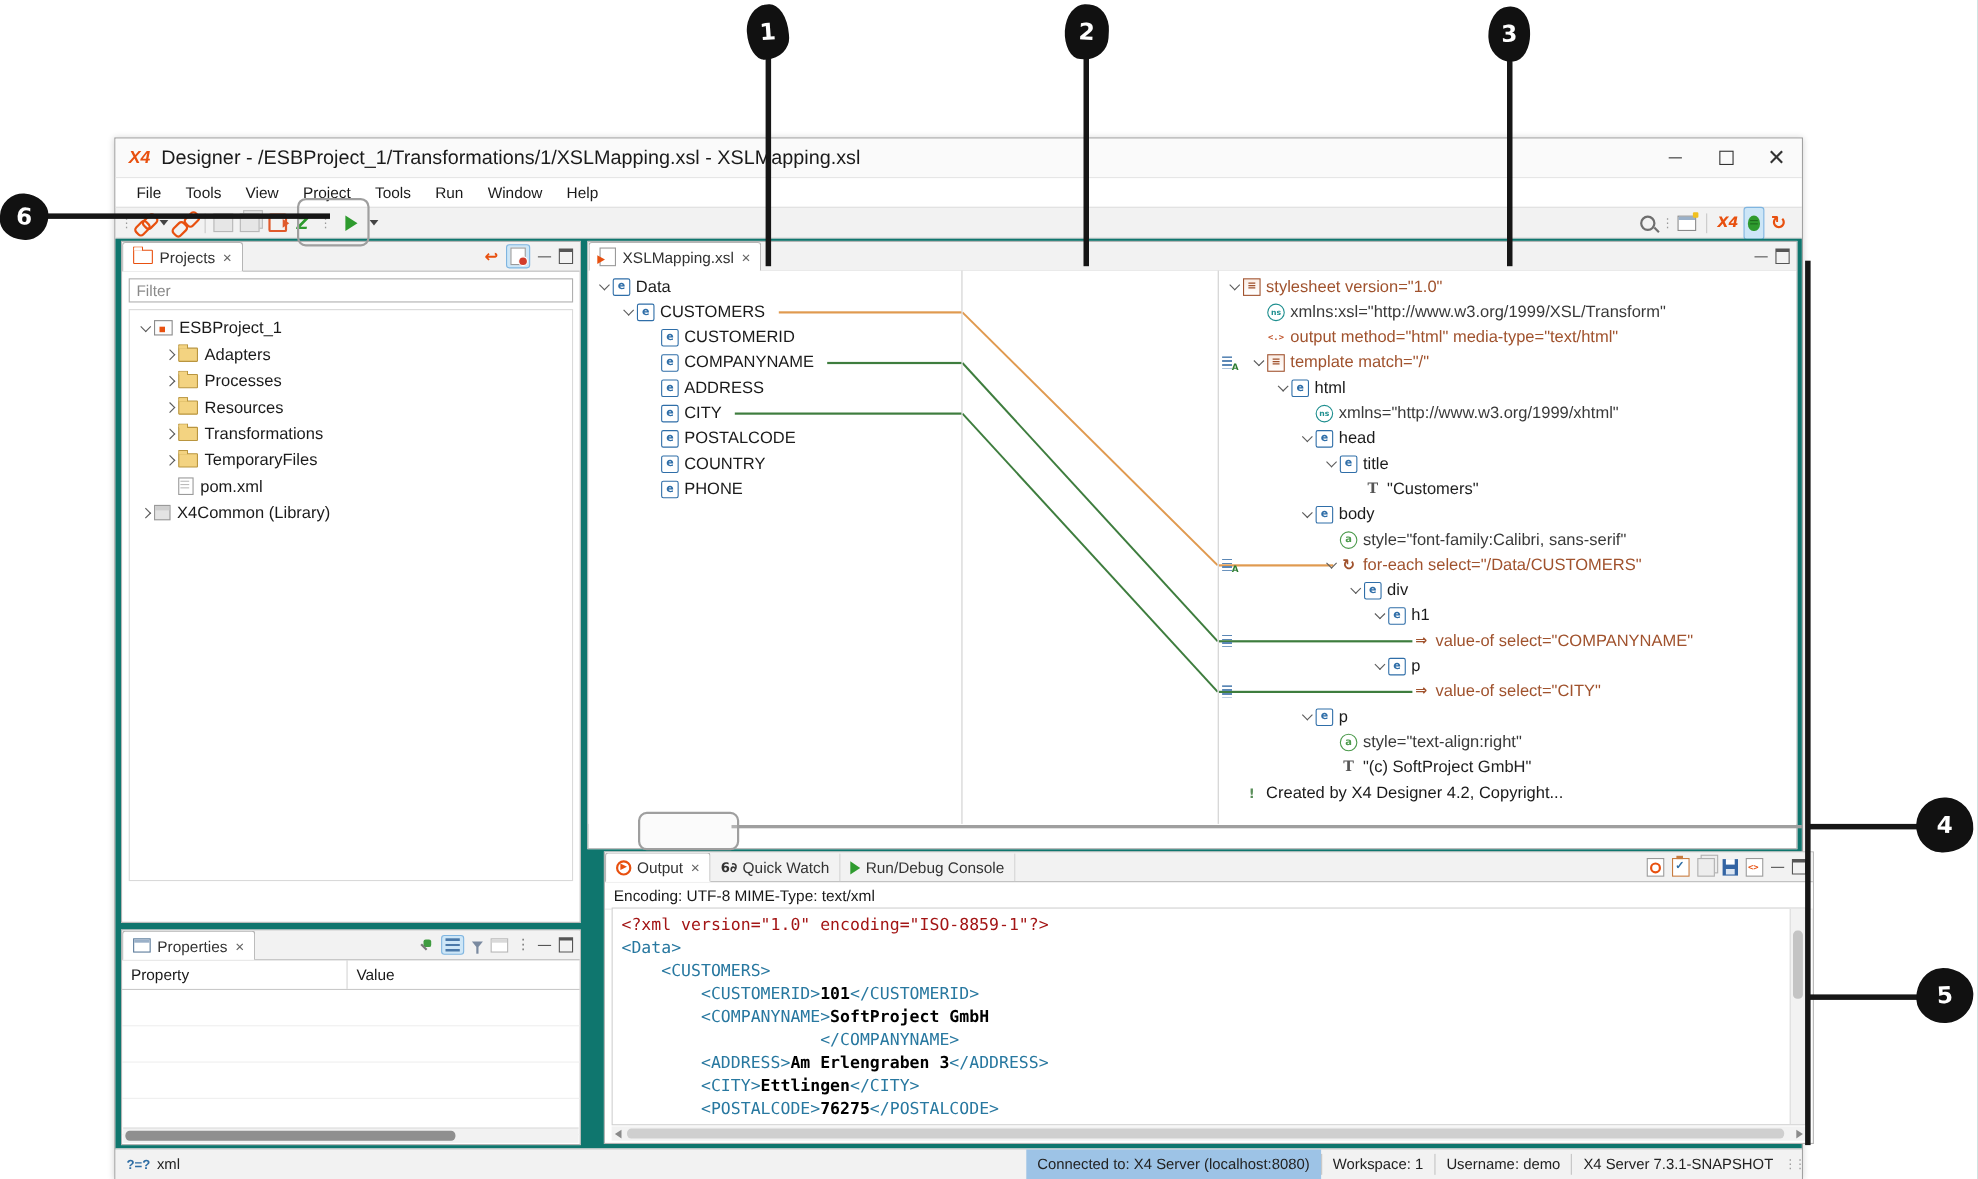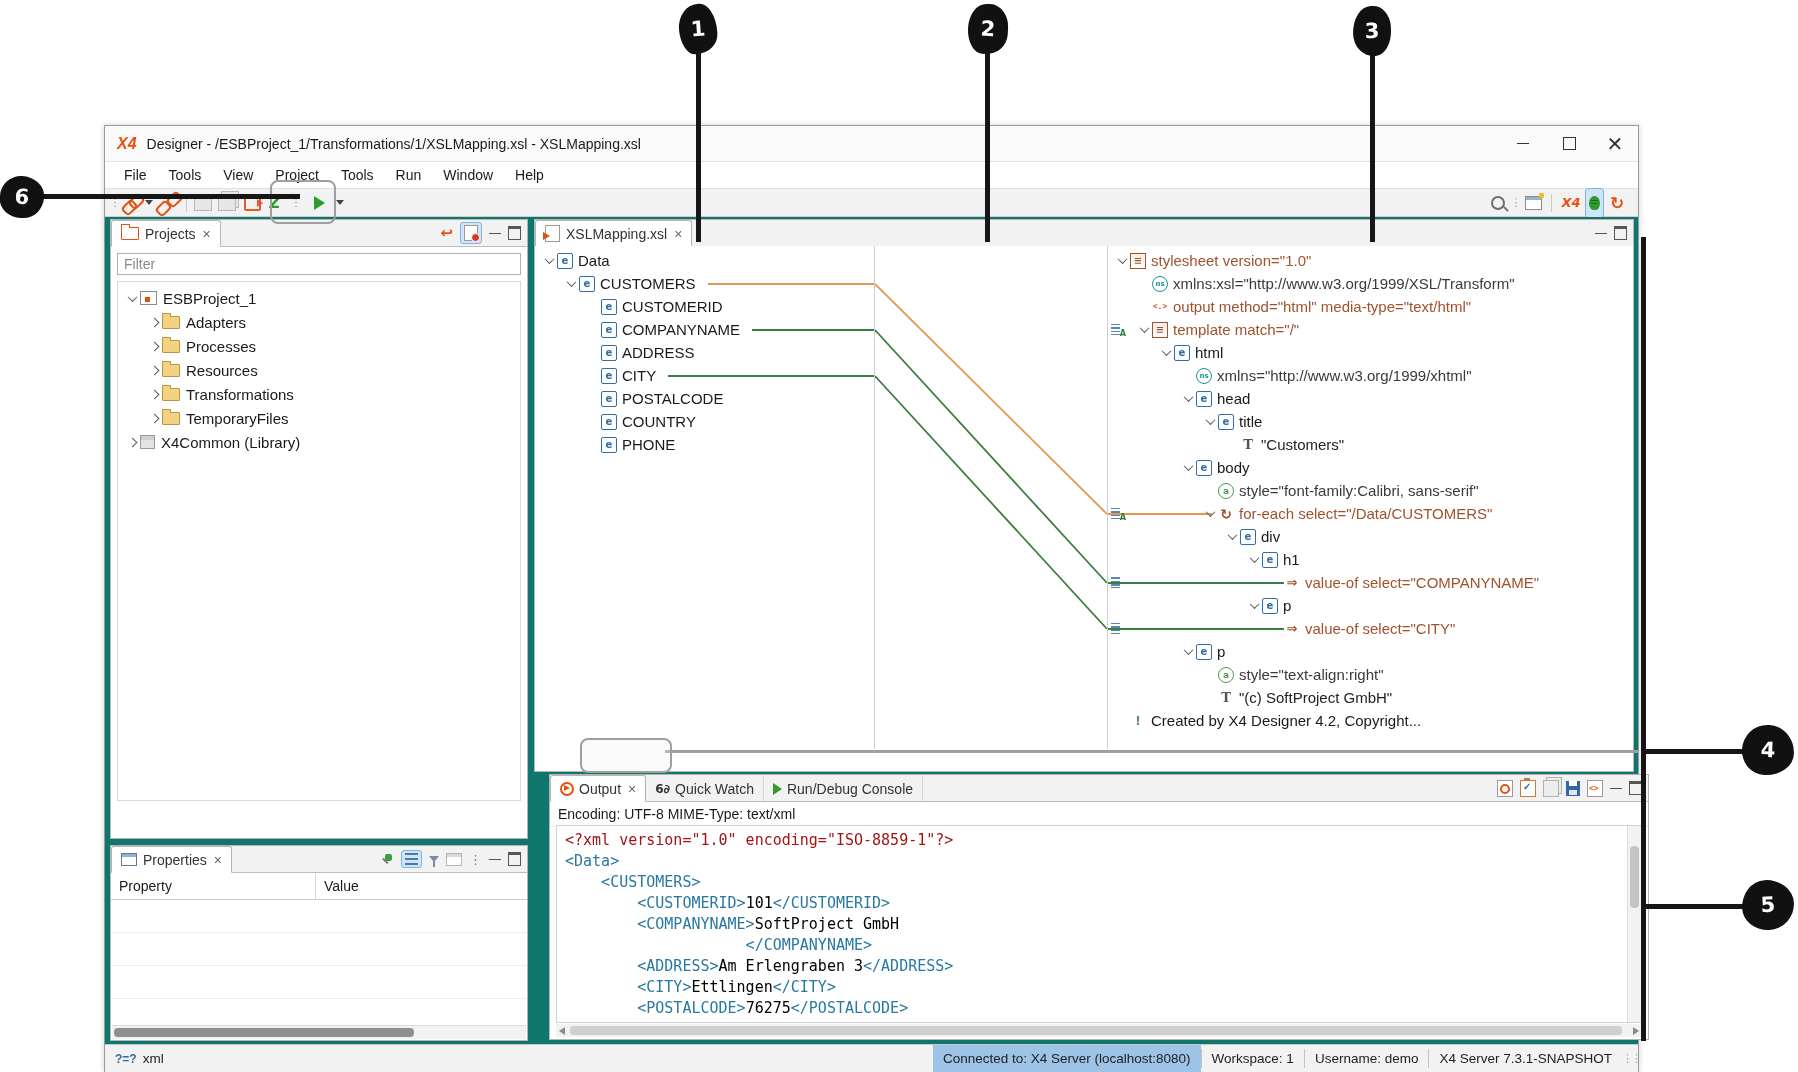--- a/index.html
+++ b/index.html
@@ -4,21 +4,21 @@
 <style>
   html,body{margin:0;padding:0;}
   body{width:1798px;height:1072px;position:relative;background:#fff;overflow:hidden;
        font-family:"Liberation Sans",sans-serif;color:#1a1a1a;-webkit-font-smoothing:antialiased;}
   
   #app{position:absolute;left:104px;top:125px;width:1533px;height:946px;background:#ececec;
        border:1px solid #9a9a9a;box-shadow:0 0 6px rgba(0,0,0,.18);}
   .titlebar{position:absolute;left:0;top:0;right:0;height:36px;background:#fafafa;border-bottom:1px solid #e4e4e4;
             display:flex;align-items:center;padding:0 0 0 12px;box-sizing:border-box;}
   .logo{color:#E8500F;font-weight:800;font-style:italic;font-size:16px;margin-right:10px;}
-  .wtitle{font-size:14px;color:#1a1a1a;}
+  .wtitle{font-size:18px;color:#1a1a1a;}
   .wctrls{margin-left:auto;display:flex;height:100%;}
   .wbtn{width:46px;height:100%;display:flex;align-items:center;justify-content:center;}
   .gl-min{width:12px;height:0;border-top:1.6px solid #333;}
   .gl-max{width:11px;height:11px;border:1.6px solid #333;}
   .gl-close{font-size:20px;color:#333;line-height:1;}
   .menubar{position:absolute;left:0;top:36px;right:0;height:26px;background:#fff;display:flex;align-items:center;padding-left:8px;}
   .menu-item{font-size:14px;padding:3px 11px;color:#1a1a1a;}
   .toolbar{position:absolute;left:0;top:62px;right:0;height:29px;background:#f2f2f2;border-top:1px solid #e0e0e0;
            border-bottom:1px solid #cfcfcf;display:flex;align-items:center;padding-left:4px;box-sizing:border-box;}
   .tbi{height:24px;display:flex;align-items:center;justify-content:center;flex:none;}
@@ -135,21 +135,21 @@
   .srcpane{width:340px;border-right:1px solid #cfcfcf;position:relative;box-sizing:border-box;}
   .canvas{width:232px;position:relative;}
   .tgtpane{flex:1;border-left:1px solid #cfcfcf;position:relative;box-sizing:border-box;overflow:hidden;}
   .btabs{position:absolute;left:0;bottom:0;right:0;height:22px;background:#f2f2f2;border-top:1px solid #bdbdbd;display:flex;align-items:stretch;padding-left:3px;}
   .btab{padding:0 10px;font-size:13.5px;display:flex;align-items:center;border:1px solid #b5b5b5;border-top:1px solid #fff;margin-top:-1px;background:#fff;border-radius:0 0 3px 3px;}
   .btab.inactive{background:#f2f2f2;border-color:#c9c9c9;}
   
   .enc{height:24px;display:flex;align-items:center;padding-left:8px;font-size:14px;background:#fff;border-bottom:1px solid #e8e8e8;}
   .codewrap{position:absolute;left:6px;right:6px;top:50px;bottom:16px;border:1px solid #d0d0d0;background:#fff;overflow:hidden;}
   .code{padding:4px 8px;font-family:"DejaVu Sans Mono",monospace;font-size:15px;line-height:21px;white-space:pre;}
-  .sg-decl{color:#A31515;} .sg-tag{color:#2878A0;} .sg-txt{color:#000;font-weight:400;}
+  .sg-decl{color:#A31515;} .sg-tag{color:#2878A0;} .sg-txt{color:#000;font-weight:700;}
   .vscroll{position:absolute;right:0;top:0;bottom:0;width:13px;background:#f2f2f2;border-left:1px solid #ddd;}
   .vthumb{position:absolute;left:2px;top:20px;width:9px;height:62px;background:#c4c4c4;border-radius:4px;}
   .oscroll{position:absolute;left:6px;right:6px;bottom:2px;height:13px;background:#f2f2f2;}
   .oarrow{position:absolute;top:3px;width:0;height:0;border-top:4px solid transparent;border-bottom:4px solid transparent;}
   .oarrow.l{left:3px;border-right:6px solid #8a8a8a;} .oarrow.r{right:3px;border-left:6px solid #8a8a8a;}
   .othumb{position:absolute;left:14px;right:20px;top:2px;height:9px;background:#cfcfcf;border-radius:4px;}
   .ic-outtab{width:14px;height:14px;border:2px solid #E8500F;border-radius:50%;position:relative;margin-right:5px;box-sizing:border-box;}
   .ic-outtab::after{content:"";position:absolute;left:2px;top:1px;border-top:3.5px solid transparent;border-bottom:3.5px solid transparent;border-left:6px solid #E8500F;}
   .ic-glasses{font-size:12px;font-weight:700;color:#333;margin-right:5px;font-family:"DejaVu Sans",sans-serif;}
   .ic-playsm{width:0;height:0;border-top:6px solid transparent;border-bottom:6px solid transparent;border-left:9px solid #2e9b2e;margin-right:5px;}
@@ -306,20 +306,25 @@
           <div class="trow" style="height: 24px; padding-left: 28px;">
             <span class="chev right"></span>
             <span class="ic-folder"></span>
             <span class="lbl cls-elem">Transformations</span>
           </div>
           <div class="trow" style="height: 24px; padding-left: 28px;">
             <span class="chev right"></span>
             <span class="ic-folder"></span>
             <span class="lbl cls-elem">TemporaryFiles</span>
           </div>
+          <div class="trow" style="height: 24px; padding-left: 28px;">
+            <span class="chevsp"></span>
+            <span class="ic-file"></span>
+            <span class="lbl cls-elem dim">pom.xml</span>
+          </div>
           <div class="trow" style="height: 24px; padding-left: 6px;">
             <span class="chev right"></span>
             <span class="ic-pkg"></span>
             <span class="lbl cls-elem dim">X4Common (Library)</span>
           </div>
         </div>
     </div>
 
     <div class="panel" style="left:5px;top:628px;width:418px;height:196px;">
       <div class="tabstrip">

